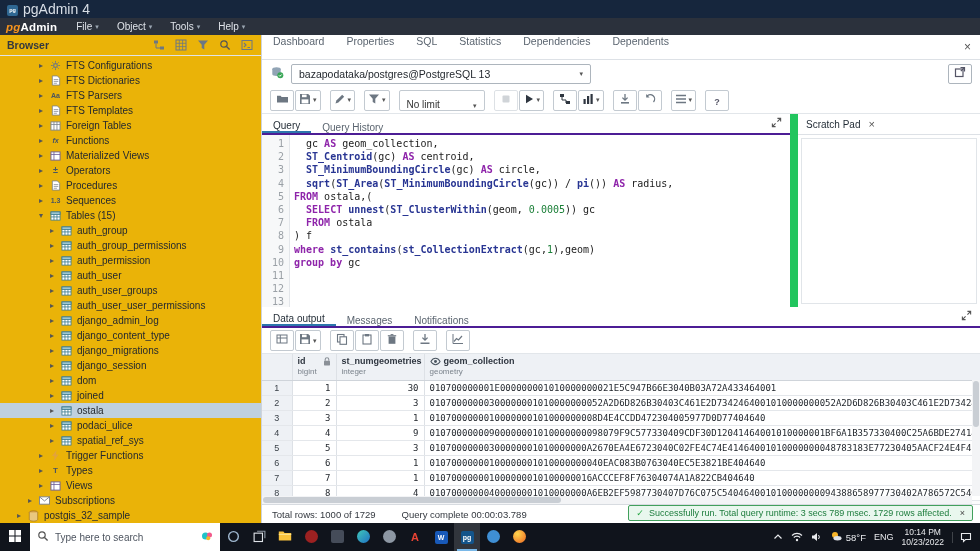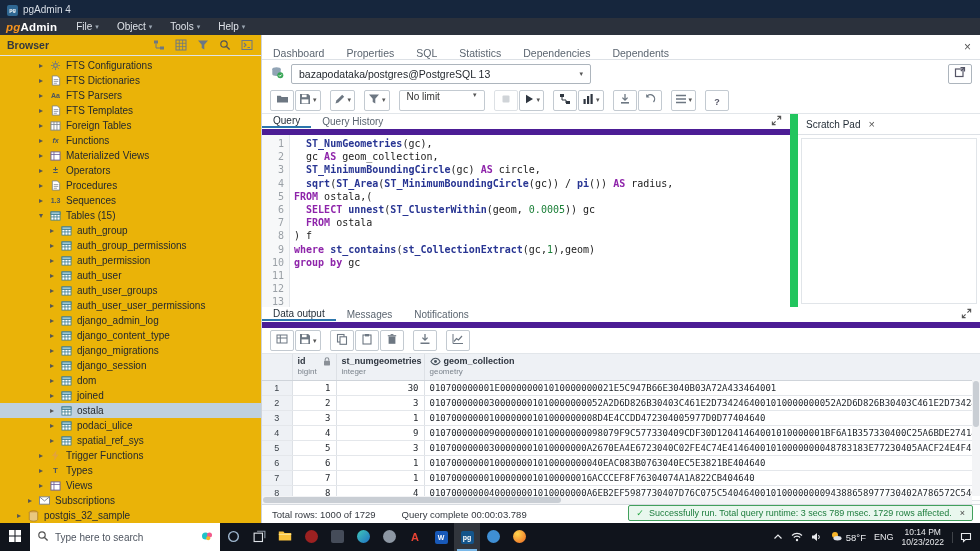--- a/index.html
+++ b/index.html
@@ -2,21 +2,21 @@
 <html><head>
 <meta charset="utf-8">
 <title>pgAdmin 4</title>
 <style>
 *{box-sizing:border-box;margin:0;padding:0}
 html,body{width:980px;height:551px;overflow:hidden}
 body{font-family:"Liberation Sans","DejaVu Sans",sans-serif;font-size:11px;color:#222;background:#000}
 .app{width:980px;height:551px;display:flex;flex-direction:column;background:#fff}
 
 .titlebar{height:18px;background:#16263d;display:flex;align-items:center;gap:5px;padding:0 7px;flex:none}
-.tb-title{color:#d8dee6;font-size:10px}
+.tb-title{color:#d8dee6;font-size:14px}
 
 .menubar{height:17px;background:#2b313c;display:flex;align-items:center;padding:0 4px;flex:none}
 .brand{display:flex;align-items:center;margin:0 10px 0 2px;font-size:11.5px;font-weight:bold;letter-spacing:.2px}
 .brand-pg{color:#f7941d;font-style:italic}
 .brand-admin{color:#fff}
 .menu{color:#dfe3e9;font-size:10px;padding:0 9px;display:inline-flex;align-items:center;gap:3px;height:17px;cursor:default}
 .car,.car2{font-style:normal;font-size:7px;color:#9aa5b1}
 .car2{color:#555}
 
 .workspace{flex:1;display:flex;min-height:0}
@@ -26,39 +26,39 @@
 .bicons{margin-left:auto;display:flex;gap:8px;align-items:center}
 .bico{width:14px;height:14px;display:inline-flex;align-items:center;justify-content:center;cursor:pointer}
 .tree{flex:1;overflow:hidden;padding-top:2px}
 .titem{height:15px;display:flex;align-items:center;gap:4px;font-size:10px;color:#24292f;white-space:nowrap;cursor:pointer}
 .titem.sel{background:#bfd0de}
 .chev{width:8px;font-size:8px;color:#555;text-align:center;flex:none}
 .tico{width:13px;display:inline-flex;justify-content:center;flex:none}
 .txtico{font-size:7px;font-weight:bold;color:#4a5560;line-height:1}
 
 .main{flex:1;display:flex;flex-direction:column;min-width:0;position:relative}
-.tabbar{height:25px;display:flex;align-items:flex-end;border-bottom:1px solid #dde1e6;flex:none;background:#fff}
+.tabbar{height:25px;display:flex;align-items:flex-start;border-bottom:1px solid #dde1e6;flex:none;background:#fff}
 .tab{display:inline-flex;align-items:center;gap:5px;padding:0 11px;font-size:10.5px;color:#5b6570;cursor:pointer;white-space:nowrap}
 .tab.active{color:#1d4e79;border-bottom:3px solid #2c76ac}
 .panelx{margin-left:auto;align-self:center;padding:0 9px;color:#555;font-size:12px;cursor:pointer}
 .connbar{height:27px;display:flex;align-items:center;gap:7px;padding:0 8px;flex:none;background:#fff}
 .connsel{width:300px;height:20px;border:1px solid #adb5bd;border-radius:2px;display:flex;align-items:center;padding:8px 7px;font-size:10.5px;color:#24292f;background:#fff;cursor:pointer}
 .connsel .car2{margin-left:auto}
 .flex1{flex:1}
 .sqbtn{width:24px;height:20px;border:1px solid #adb5bd;border-radius:2px;background:#fff;display:inline-flex;align-items:center;justify-content:center;cursor:pointer}
 .toolbar{height:27px;display:flex;align-items:center;padding:0 8px;gap:1px;flex:none;border-bottom:1px solid #e2e6ea;background:#fff}
 .tbtn{height:21px;min-width:24px;border:1px solid #c3cad1;background:#fff;display:inline-flex;align-items:center;justify-content:center;gap:2px;padding:0 3px;border-radius:2px;cursor:pointer}
 .tbtn.dis{opacity:.55}
 .tgap{width:7px}
-.tselect{height:21px;min-width:86px;border:1px solid #c3cad1;border-radius:2px;display:inline-flex;align-items:flex-start;gap:14px;padding:0 7px;font-size:10px;color:#333;cursor:pointer;background:#fff}
+.tselect{height:21px;min-width:86px;border:1px solid #c3cad1;border-radius:2px;display:inline-flex;align-items:flex-end;gap:14px;padding:0 7px;font-size:10px;color:#333;cursor:pointer;background:#fff}
 .tselect .car2{margin-left:auto}
 
 .qarea{display:flex;flex:none;height:193px;min-width:0}
 .epane{flex:1;display:flex;flex-direction:column;min-width:0}
-.qtabs{height:21px;display:flex;align-items:center;border-bottom:6px solid #4c1d95;background:#fff;flex:none}
+.qtabs{height:21px;display:flex;align-items:flex-end;border-bottom:2px solid #4c1d95;background:#fff;flex:none}
 .qtab{display:inline-flex;align-items:center;padding:0 11px;font-size:10px;color:#5b6570;cursor:pointer}
 .qtab.active{color:#1f2933;border-bottom:2px solid #2c76ac}
 .expand{align-self:center;padding:0 8px;cursor:pointer;margin-left:auto}
 .editor{flex:1;display:flex;min-height:0;font-family:"DejaVu Sans Mono",monospace;font-size:10px;line-height:13.2px;background:#fff}
 .gutter{width:28px;background:#f7f8f9;border-right:1px solid #e3e6ea;color:#9aa0a6;text-align:right;padding:2px 5px 0 0;flex:none}
 .ln,.cl{height:13.2px}
 .code{flex:1;padding:2px 0 0 4px;overflow:hidden}
 .cl{white-space:pre}
 .tok-k{color:#8e24aa;font-weight:bold}
 .tok-f{color:#283593;font-weight:bold}
@@ -631,22 +631,22 @@
                 <div class="ln">6</div>
                 <div class="ln">7</div>
                 <div class="ln">8</div>
                 <div class="ln">9</div>
                 <div class="ln">10</div>
                 <div class="ln">11</div>
                 <div class="ln">12</div>
                 <div class="ln">13</div>
               </div>
             <div class="code">
-                <div class="cl"><span class="tok-p">  </span><span class="tok-f">ST_NumGeometries</span><span class="tok-p">(gc),</span></div>
                 <div class="cl"><span class="tok-p">  gc </span><span class="tok-k">AS</span><span class="tok-p"> geom_collection,</span></div>
+                <div class="cl"><span class="tok-p">  </span><span class="tok-f">ST_Centroid</span><span class="tok-p">(gc) </span><span class="tok-k">AS</span><span class="tok-p"> centroid,</span></div>
                 <div class="cl"><span class="tok-p">  </span><span class="tok-f">ST_MinimumBoundingCircle</span><span class="tok-p">(gc) </span><span class="tok-k">AS</span><span class="tok-p"> circle,</span></div>
                 <div class="cl"><span class="tok-p">  </span><span class="tok-f">sqrt</span><span class="tok-p">(</span><span class="tok-f">ST_Area</span><span class="tok-p">(</span><span class="tok-f">ST_MinimumBoundingCircle</span><span class="tok-p">(gc)) / </span><span class="tok-f">pi</span><span class="tok-p">()) </span><span class="tok-k">AS</span><span class="tok-p"> radius,</span></div>
                 <div class="cl"><span class="tok-k">FROM</span><span class="tok-p"> ostala,(</span></div>
                 <div class="cl"><span class="tok-p">  </span><span class="tok-k">SELECT</span><span class="tok-p"> </span><span class="tok-f">unnest</span><span class="tok-p">(</span><span class="tok-f">ST_ClusterWithin</span><span class="tok-p">(geom, </span><span class="tok-n">0.0005</span><span class="tok-p">)) gc</span></div>
                 <div class="cl"><span class="tok-p">  </span><span class="tok-k">FROM</span><span class="tok-p"> ostala</span></div>
                 <div class="cl"><span class="tok-p">) f</span></div>
                 <div class="cl"><span class="tok-k">where</span><span class="tok-p"> </span><span class="tok-f">st_contains</span><span class="tok-p">(</span><span class="tok-f">st_CollectionExtract</span><span class="tok-p">(gc,</span><span class="tok-n">1</span><span class="tok-p">),geom)</span></div>
                 <div class="cl"><span class="tok-k">group by</span><span class="tok-p"> gc</span></div>
               </div>
           </div>

